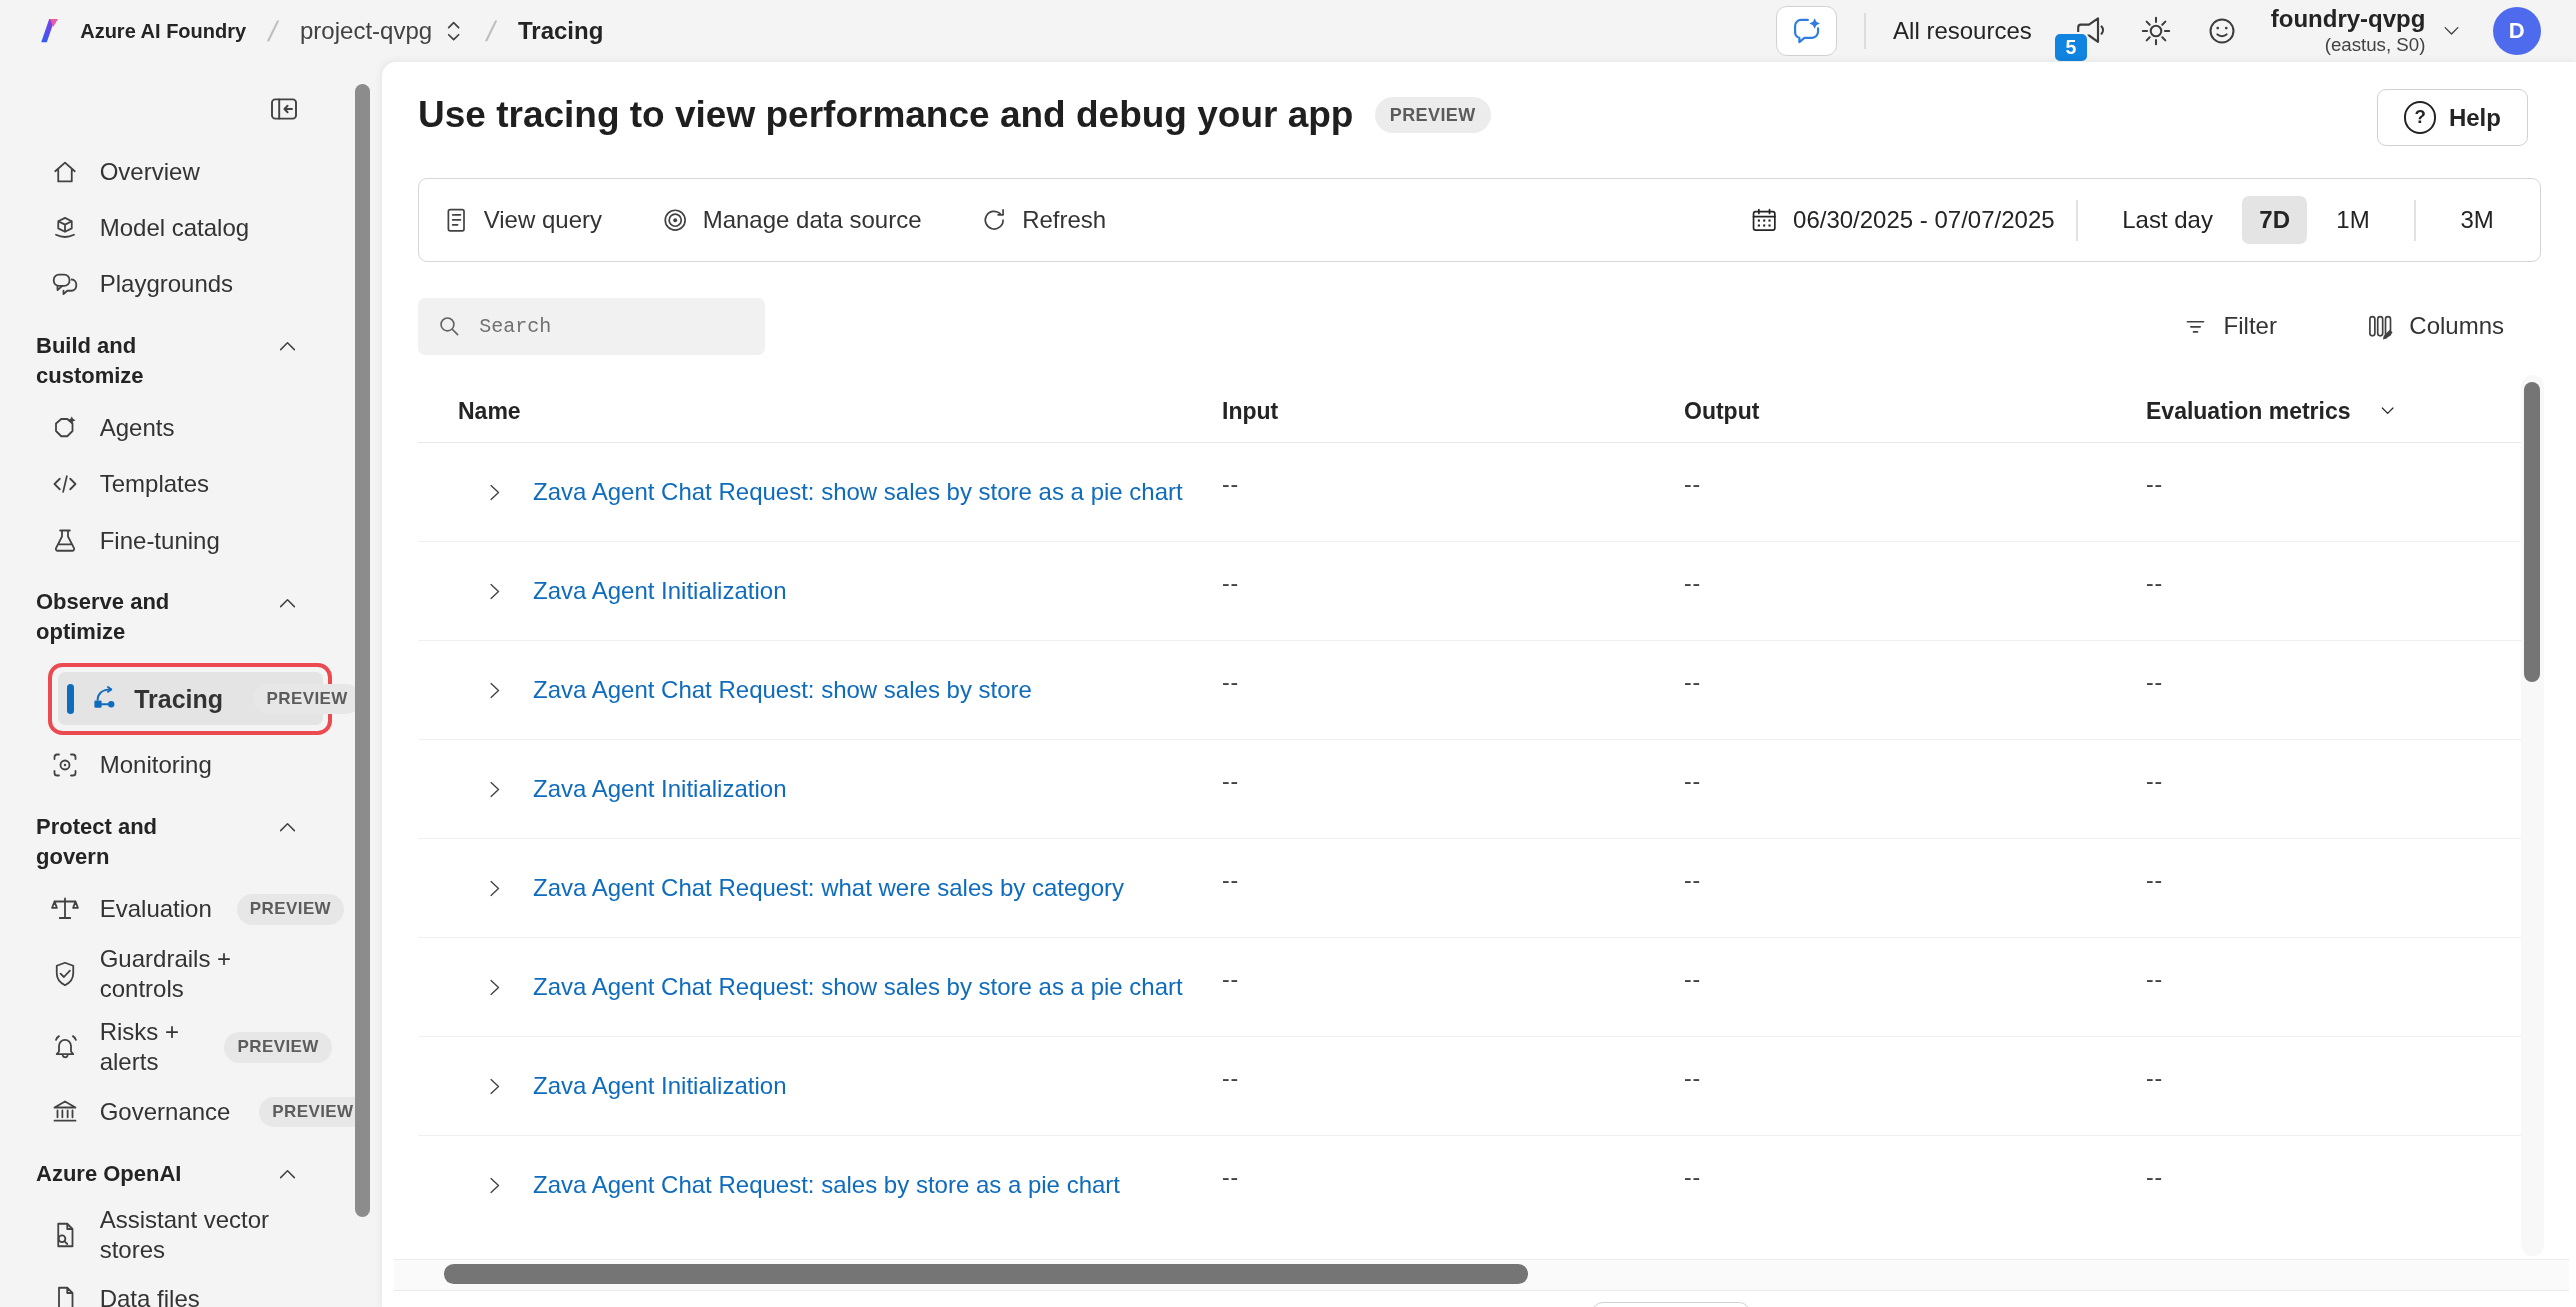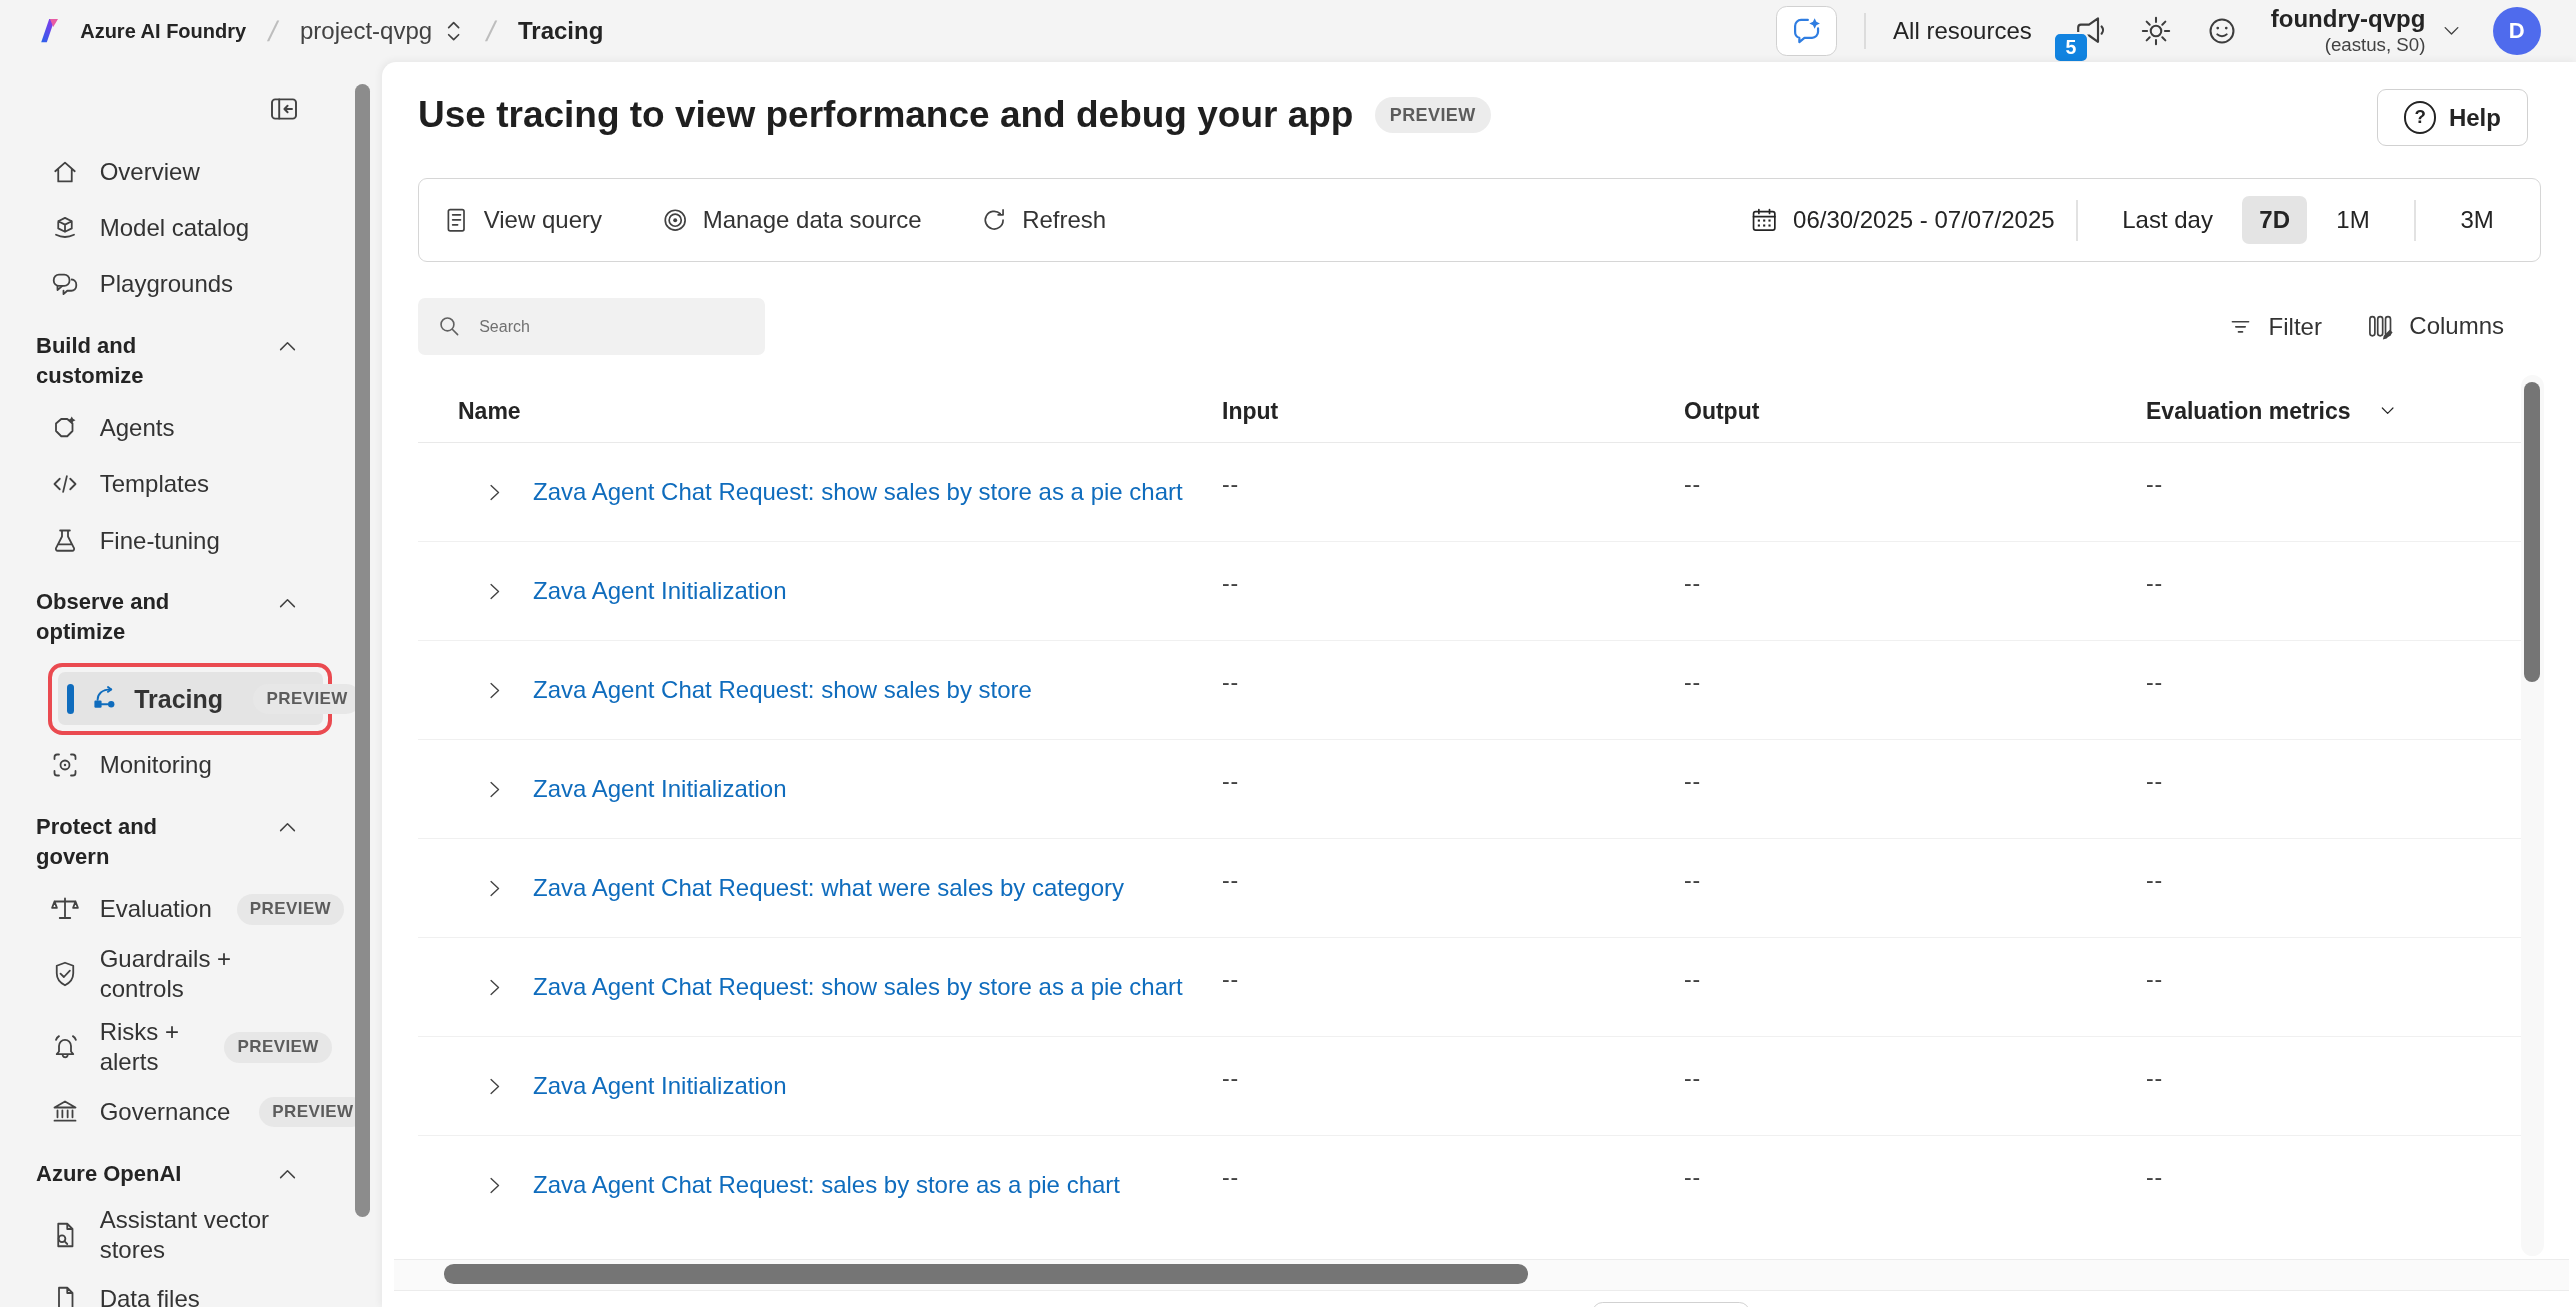--- a/index.html
+++ b/index.html
@@ -69,23 +69,23 @@
   .tb-btn{display:flex;align-items:center;gap:13.3px;font-size:24px;color:#333;margin-right:59px;cursor:pointer;}
   .tb-btn .tico{color:#424242;}
   .tb-rightside{margin-left:auto;display:flex;align-items:center;}
   .date-btn{display:flex;align-items:center;gap:15px;font-size:24px;color:#242424;cursor:pointer;}
   .vdiv{width:1.8px;height:41px;background:#e2e2e2;margin:0 21.3px;}
   .range-btn{font-size:24px;color:#242424;padding:9.8px 17px;border-radius:7.1px;margin:0 6.2px;cursor:pointer;white-space:nowrap;}
   .range-btn.selected{background:#e4e4e4;font-weight:600;}
 
   .search-row{margin:36px 35px 0 36px;display:flex;align-items:center;}
   .search-box{width:347px;height:57px;background:#f1f1f1;border-radius:7.1px;display:flex;align-items:center;padding:0 18px;gap:14.2px;color:#616161;box-sizing:border-box;}
-  .search-box input{border:none;background:transparent;outline:none;font-size:16px;color:#424242;width:100%;font-family:Liberation Sans, sans-serif;}
+  .search-box input{border:none;background:transparent;outline:none;font-size:20px;color:#424242;width:100%;font-family:Liberation Mono, monospace;}
   .search-box input::placeholder{color:#707070;}
-  .right-actions{margin-left:auto;display:flex;align-items:flex-end;gap:44px;padding-right:37px;}
+  .right-actions{margin-left:auto;display:flex;align-items:flex-start;gap:89px;padding-right:37px;}
   .action-btn{display:flex;align-items:center;gap:15px;font-size:24px;color:#333;cursor:pointer;}
   .action-btn .tico{color:#424242;}
 
   .table{margin:25px 35px 0 36px;}
   .thead{display:grid;grid-template-columns:764px 462px 462px auto;padding-left:40px;height:62px;align-items:center;border-bottom:1.8px solid #e9e9e9;font-size:23px;font-weight:600;color:#242424;}
   .th-eval{display:flex;align-items:center;gap:26px;cursor:pointer;}
   .trow{display:grid;grid-template-columns:764px 462px 462px auto;padding-left:40px;height:98px;border-bottom:1.8px solid #f0f0f0;}
   .cell-name{display:flex;align-items:center;gap:27px;padding-left:25px;}
   .row-chev{color:#424242;cursor:pointer;flex-shrink:0;}
   .trace-link{color:#0f6cbd;font-size:24px;cursor:pointer;text-decoration:none;}

